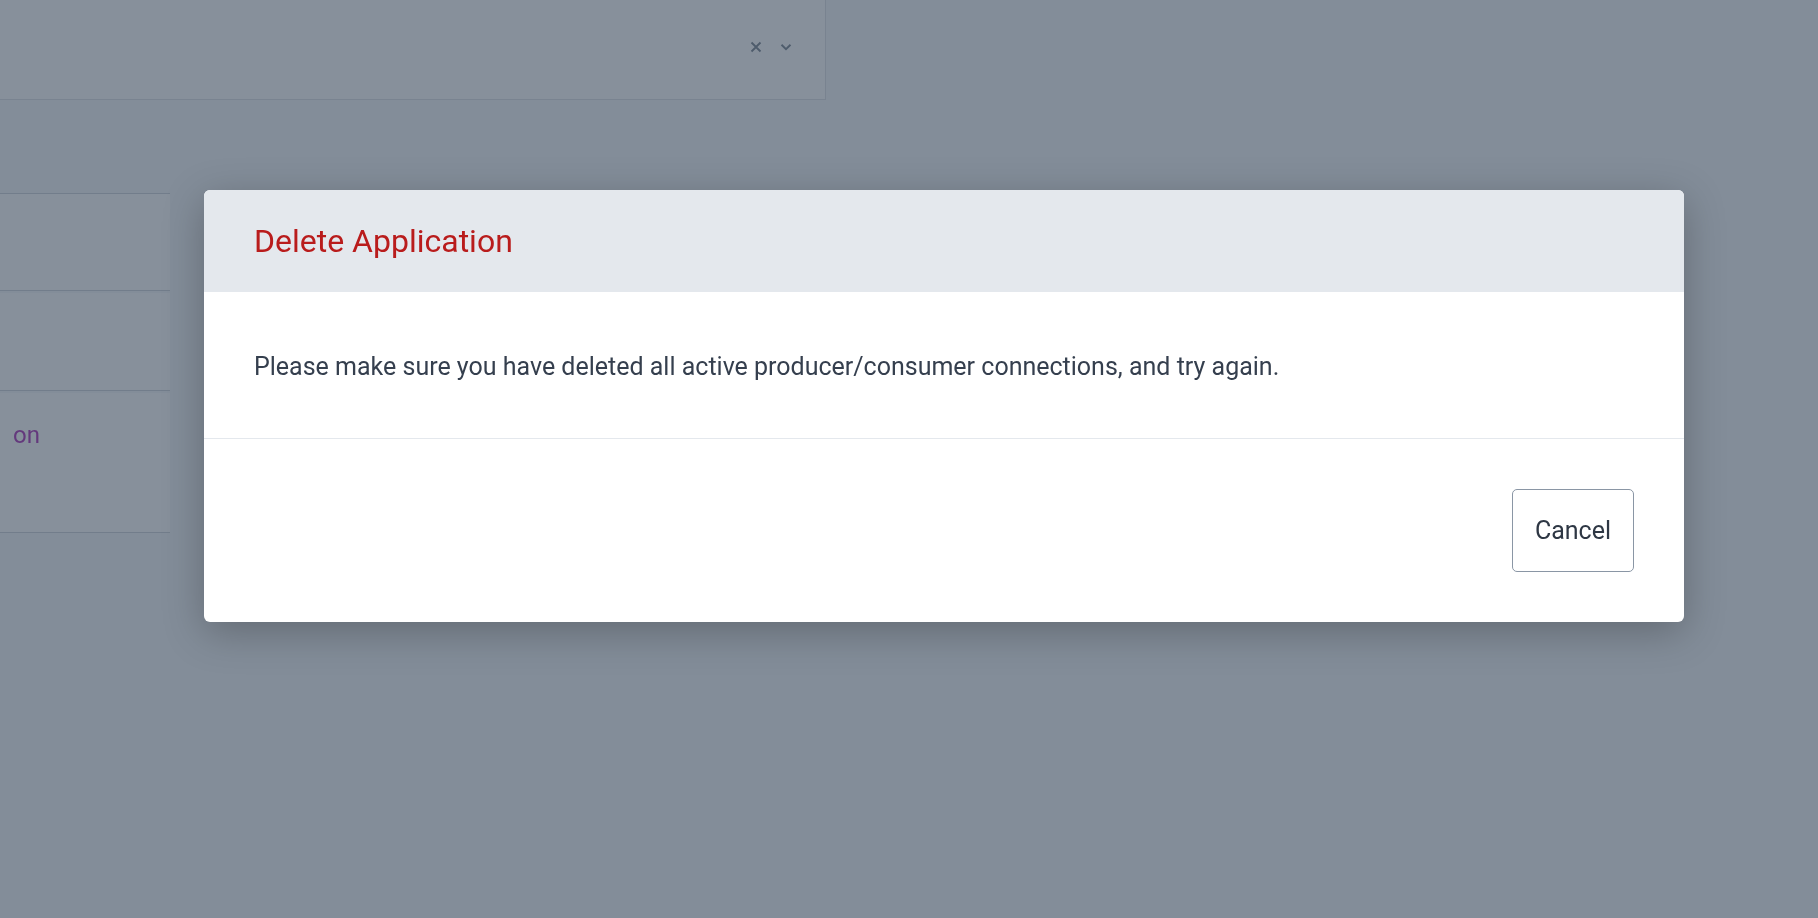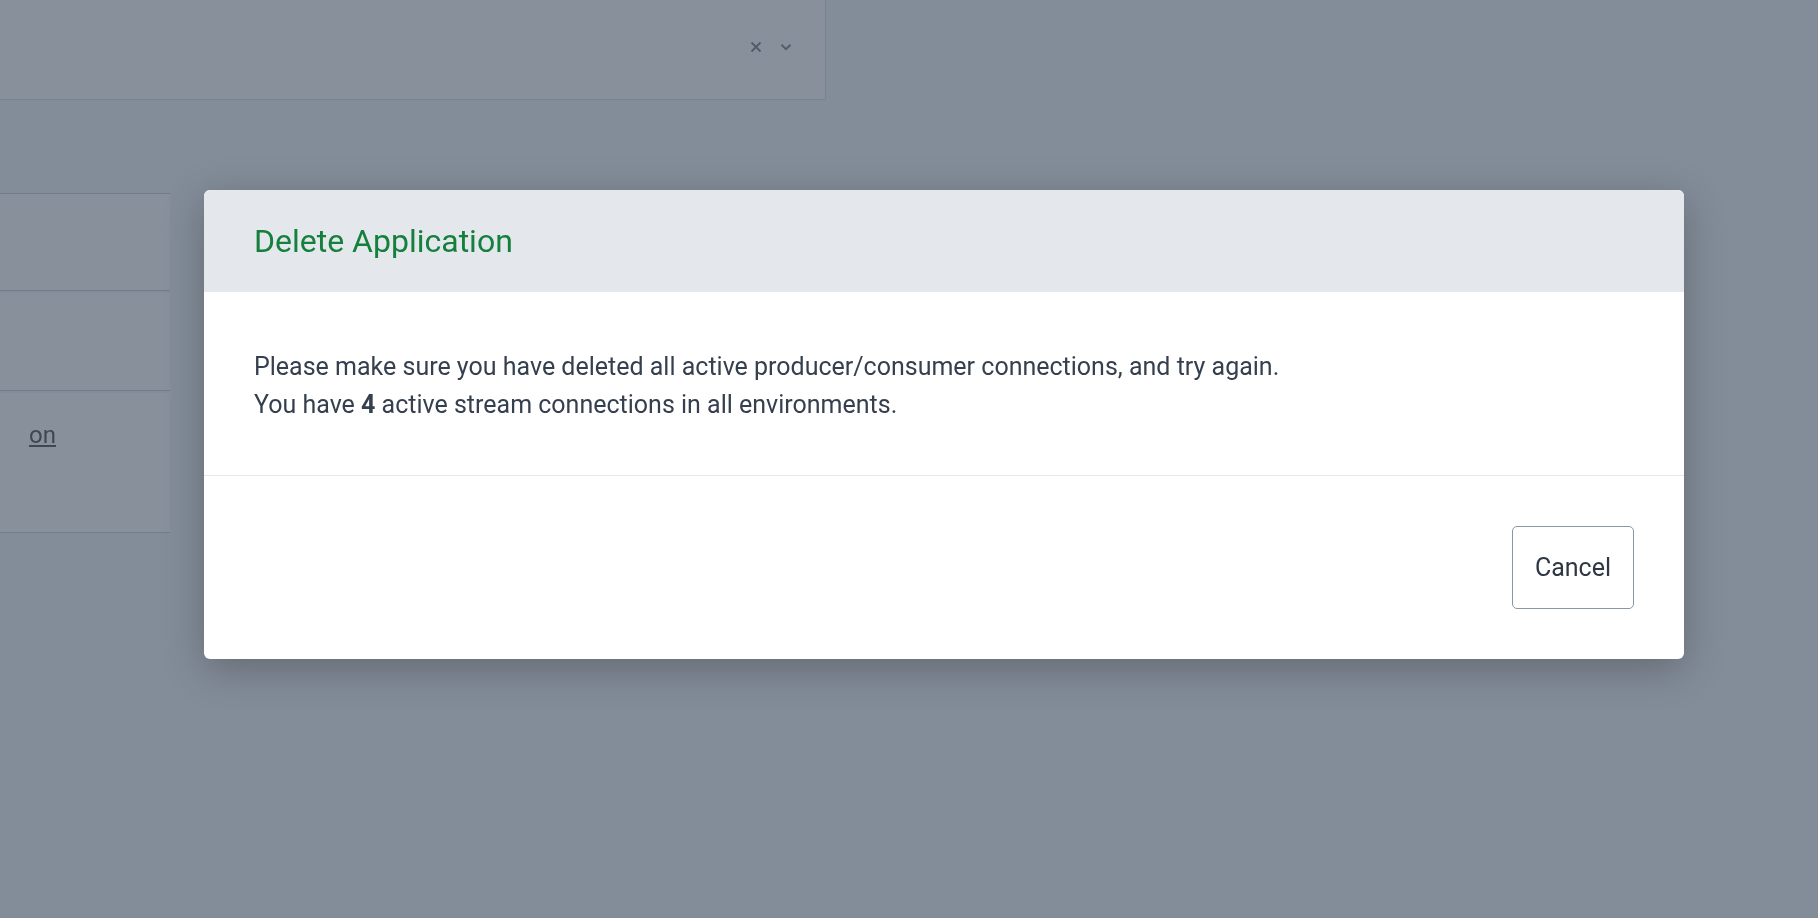--- a/index.html
+++ b/index.html
@@ -66,25 +66,24 @@
       display: flex;
       align-items: center;
       padding-left: 0;
     }
     
     .bg-row-1 { top: 193px; border-top: 1px solid #c7ced6; }
     .bg-row-2 { top: 293px; }
     .bg-row-3 { top: 393px; height: 140px; align-items: flex-start; padding-top: 28px; }
     
     .bg-row-text {
-      color: #404040;
+      color: #a21caf;
       font-size: 24px;
       position: absolute;
-      right: 114px;
-      text-decoration: underline;
+      right: 130px;
     }
     
     
     .overlay {
       position: absolute;
       top: 0;
       left: 0;
       width: 100%;
       height: 100%;
       background: rgba(61, 76, 94, 0.62);
@@ -105,21 +104,21 @@
     }
     
     .modal-header {
       background: #e4e8ed;
       padding: 32px 50px;
     }
     
     .modal-title {
       font-size: 32px;
       font-weight: 400;
-      color: #15803d;
+      color: #b91c1c;
     }
     
     .modal-body {
       padding: 56px 50px 52px 50px;
       border-bottom: 1px solid #e4e8ed;
     }
     
     .modal-body p {
       font-size: 25px;
       line-height: 1.5;
@@ -176,19 +175,18 @@
   </div>
 </div>
 
 <div class="overlay">
   <div class="modal">
     <div class="modal-header">
       <h2 class="modal-title">Delete Application</h2>
     </div>
     <div class="modal-body">
       <p>Please make sure you have deleted all active producer/consumer connections, and try again.</p>
-      <p><span>You have </span><span class="bold">4</span><span> active stream connections in all environments.</span></p>
     </div>
     <div class="modal-footer">
       <button class="btn-cancel">Cancel</button>
     </div>
   </div>
 </div>
 
 </body></html>

